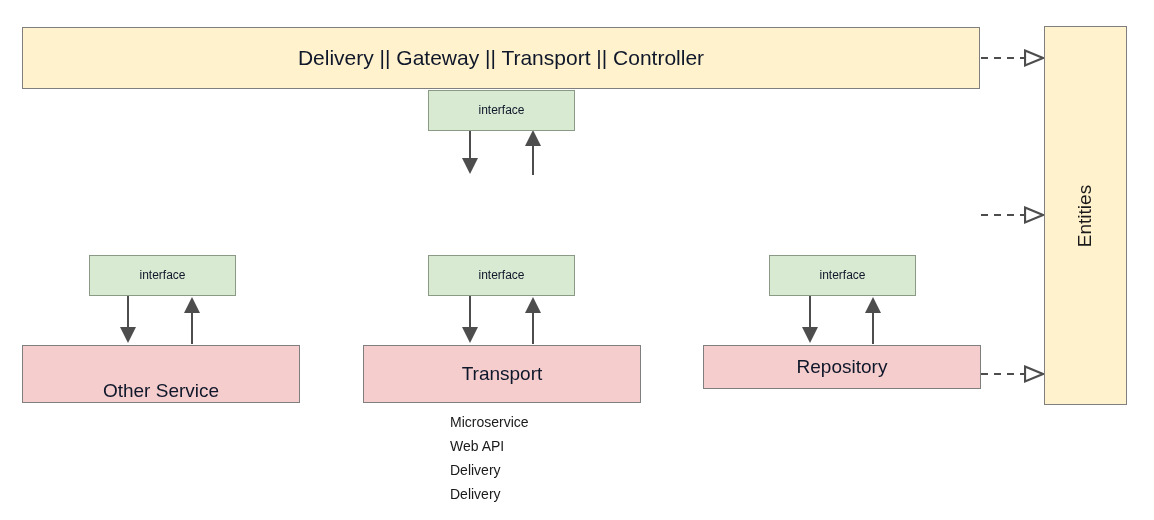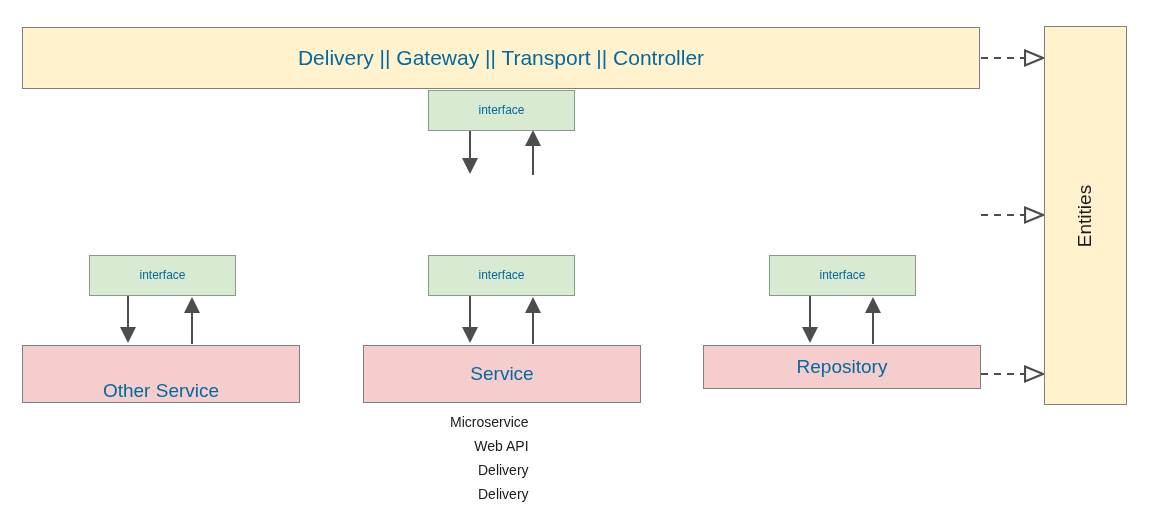--- a/index.html
+++ b/index.html
@@ -16,21 +16,21 @@
     overflow: hidden;
   }
   .node {
     position: absolute;
     box-sizing: border-box;
     border: 1px solid #808080;
     display: flex;
     align-items: center;
     justify-content: center;
     text-align: center;
-    color: #0369a1;
+    color: #0f172a;
     line-height: 1.15;
   }
   .layer-yellow {
     background: #fff2cc;
     border-color: #7f7f7f;
   }
   .layer-pink {
     background: #f5cdcd;
     border-color: #7f7f7f;
   }
@@ -56,21 +56,21 @@
     transform: rotate(-90deg);
   }
   .notes {
     position: absolute;
     font-size: 14px;
     color: #1a1a1a;
     line-height: 24px;
     text-align: left;
     white-space: nowrap;
   }
-  .notes div { display: block; text-align: right; }
+  .notes div { display: block; }
 
   
   #arrows {
     position: absolute;
     left: 0;
     top: 0;
     width: 1154px;
     height: 520px;
     pointer-events: none;
   }
@@ -127,21 +127,21 @@
 
   <div class="node iface" style="left:769px; top:255px; width:147px; height:41px;">
     <span>interface</span>
   </div>
 
   <div class="node layer-pink mid-label" style="left:22px; top:345px; width:278px; height:58px;align-items:flex-end;">
     <span>Other Service</span>
   </div>
 
   <div class="node layer-pink mid-label" style="left:363px; top:345px; width:278px; height:58px;">
-    <span>Service</span>
+    <span>Transport</span>
   </div>
 
   <div class="node layer-pink mid-label" style="left:703px; top:345px; width:278px; height:44px;">
     <span>Repository</span>
   </div>
 
   <div class="entities-box" style="position:absolute; left:1044px; top:26px; width:81px; height:377px; display:flex; align-items:center; justify-content:center;">
     <span class="entities-text">Entities</span>
   </div>
 

